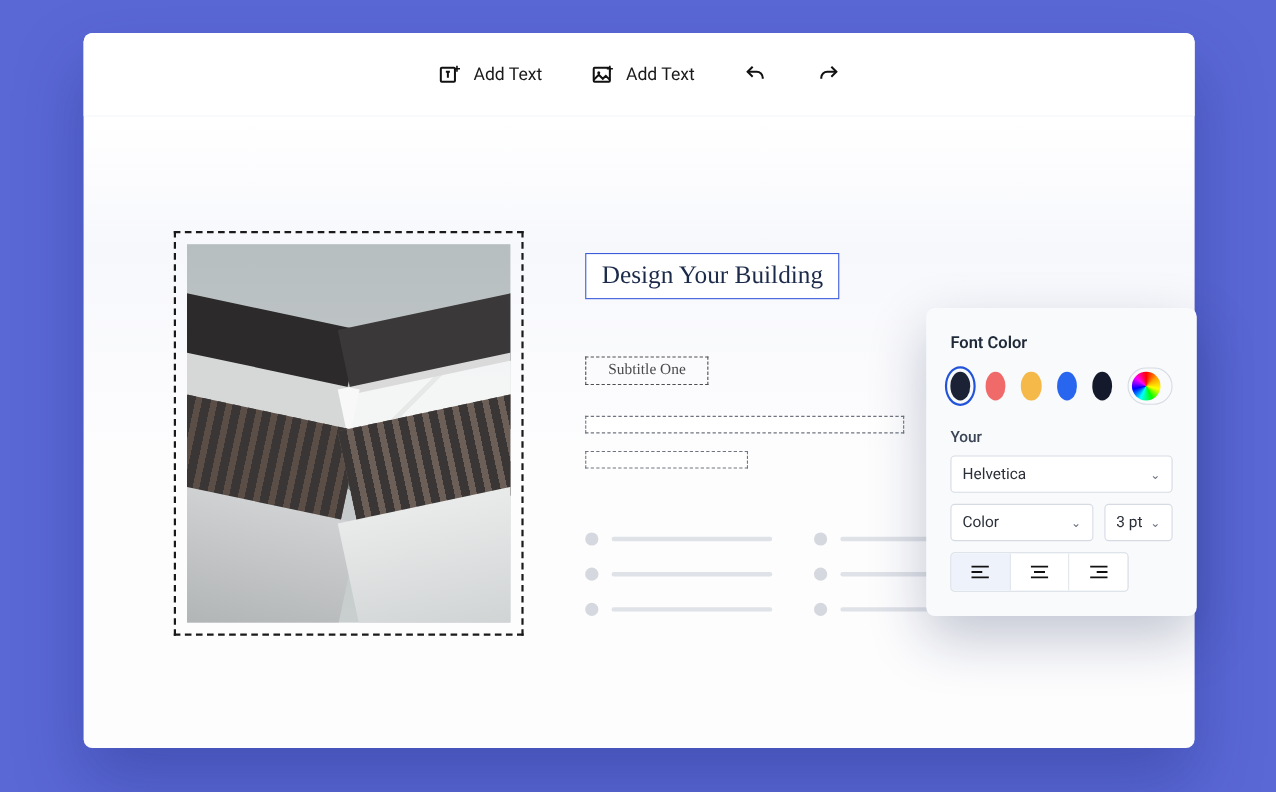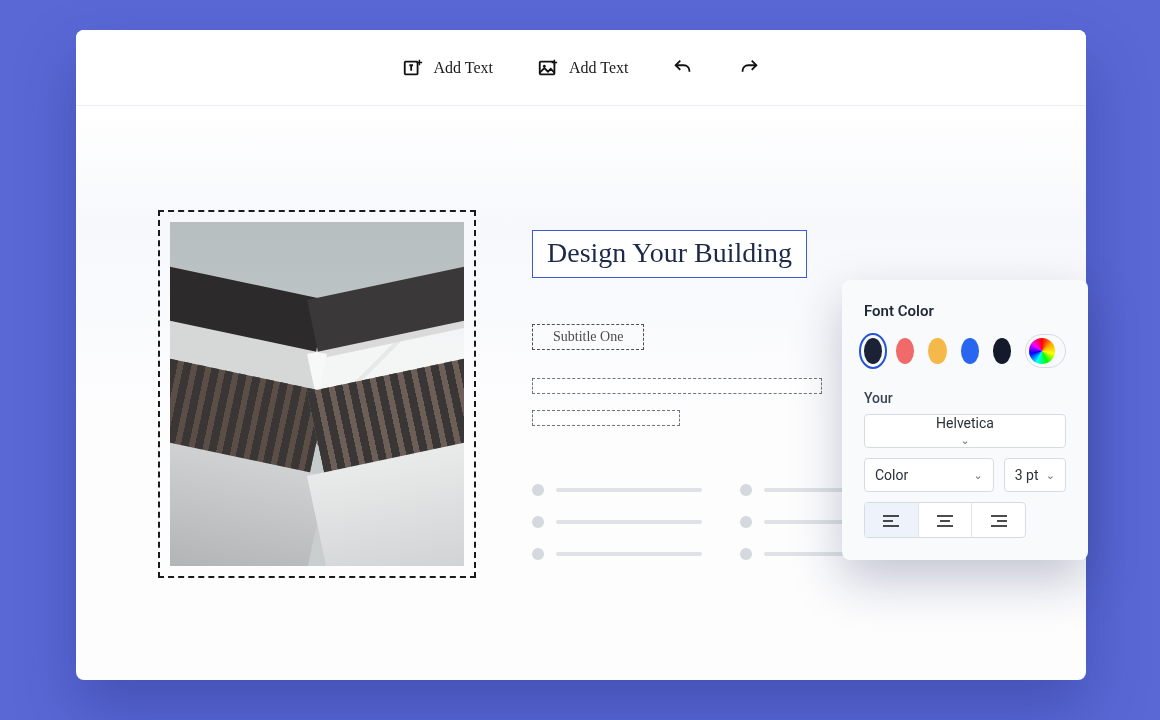--- a/index.html
+++ b/index.html
@@ -24,21 +24,20 @@
   }
   .toolbar {
     height: 76px;
     border-bottom: 1px solid #eceef3;
     display: flex;
     align-items: center;
     justify-content: center;
     gap: 44px;
     background: #fff;
     border-radius: 8px 8px 0 0;
-    font-family: Liberation Serif, serif;
   }
   .tb-btn {
     display: flex;
     align-items: center;
     gap: 10px;
     font-size: 16px;
     color: #1a1a1a;
     cursor: pointer;
   }
   .tb-icon { width: 22px; height: 22px; display: inline-block; }
@@ -131,21 +130,21 @@
     transform: translateX(-10px) rotate(-12deg);
     transform-origin: 0 0;
   }
   .title-box {
     position:absolute;
     left: 456px;
     top: 124px;
     border: 1.5px solid #3b5bdb;
     padding: 6px 14px 8px;
     font-family: Georgia, "Times New Roman", serif;
-    font-size: 28px;
+    font-size: 23px;
     color: #1c2a4a;
     background:#fff;
   }
   .subtitle-box {
     position:absolute;
     left: 456px;
     top: 218px;
     border: 1.3px dashed #4f4f4f;
     padding: 4px 20px;
     font-family: Georgia, serif;
@@ -199,21 +198,21 @@
     border:1px solid #d6dbe3; border-radius:18px; padding:3px 10px 3px 3px;
     display:flex; align-items:center;
   }
   .fp-label { font-size:14px; color:#3b4455; margin-bottom:8px; font-weight:500;}
   .sel-row { display:flex; gap:10px; margin-bottom:10px;}
   .select {
     background:#fff; border:1px solid #d6dbe3; border-radius:4px;
     height:34px; display:flex; align-items:center; justify-content:space-between;
     padding: 0 10px; font-size:14px; color:#2a2f38; cursor:pointer;
   }
-  .select.full { width:100%;flex-direction:column; }
+  .select.full { width:100%; }
   .select.med { width:156px; }
   .select.small { width:72px; }
   .chev { font-size:11px; color:#6b7280; }
   .align-group {
     display:flex; border:1px solid #d6dbe3; border-radius:4px; overflow:hidden;
     width:162px; background:#fff;
   }
   .align-btn {
     flex:1; height:34px; display:flex; align-items:center; justify-content:center;
     cursor:pointer; border-right:1px solid #e3e7ed;

